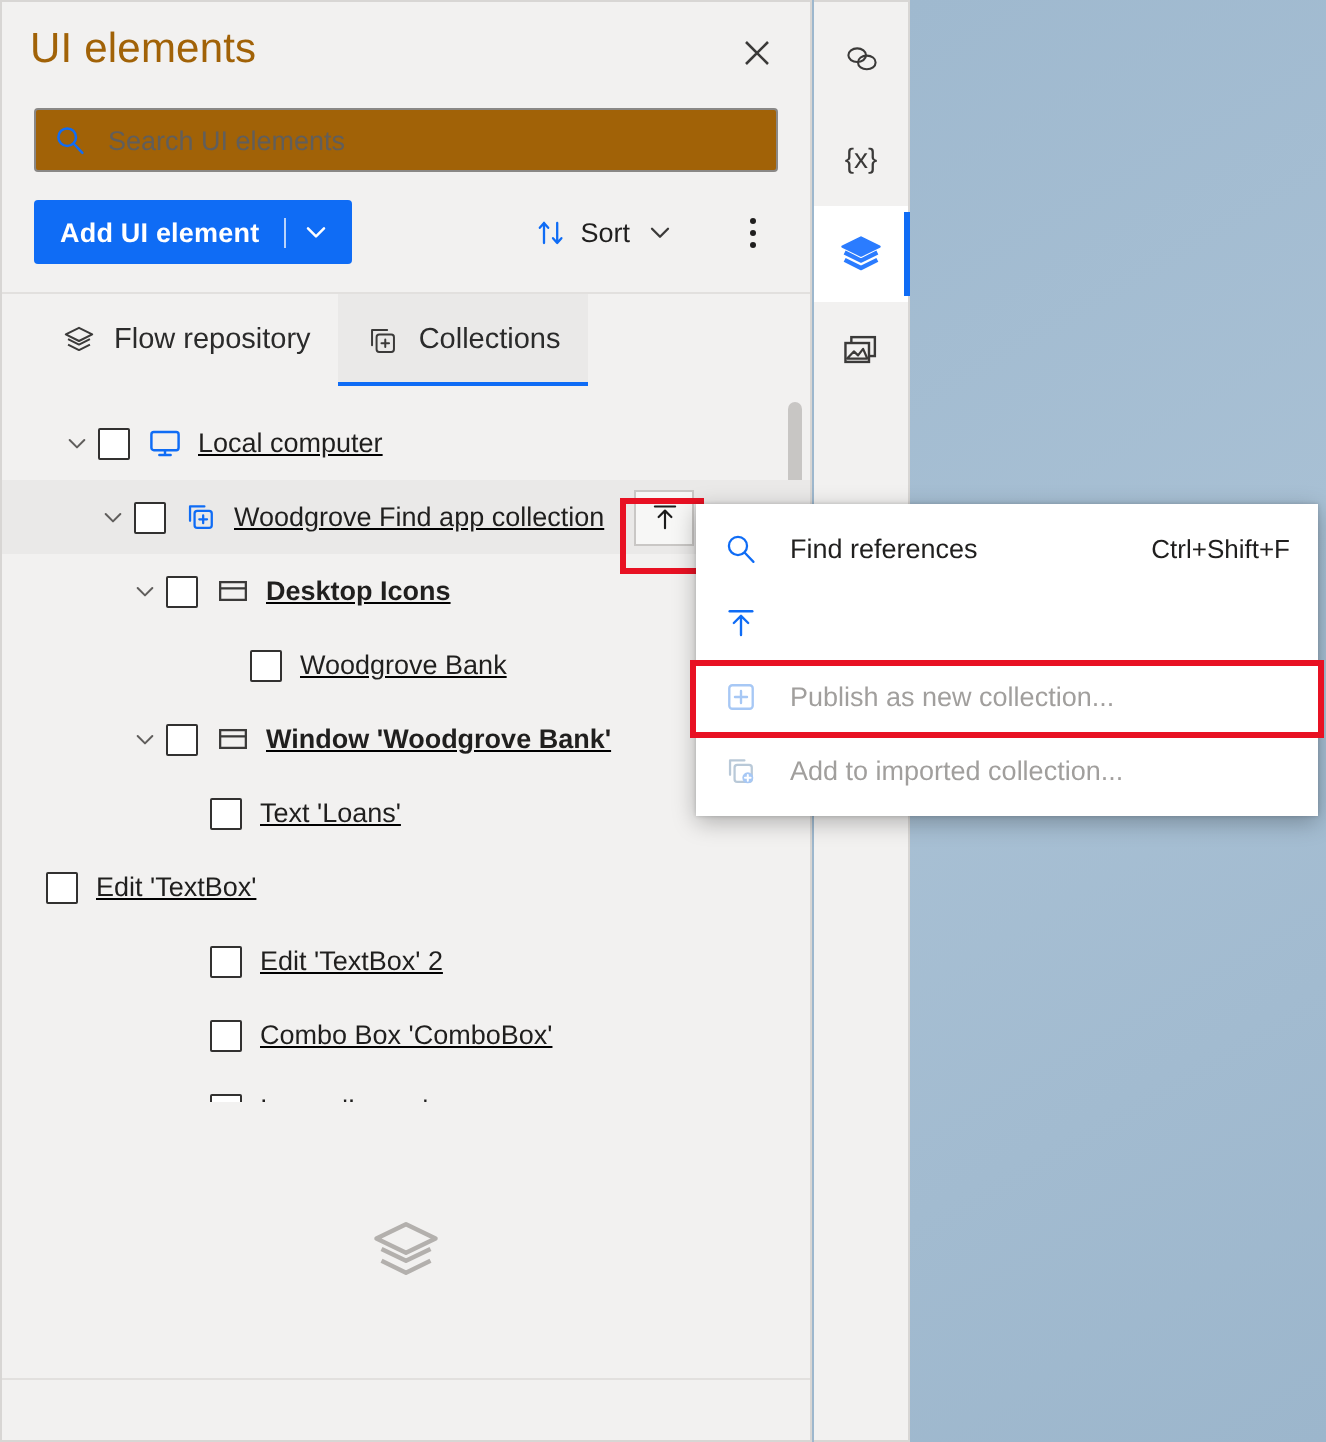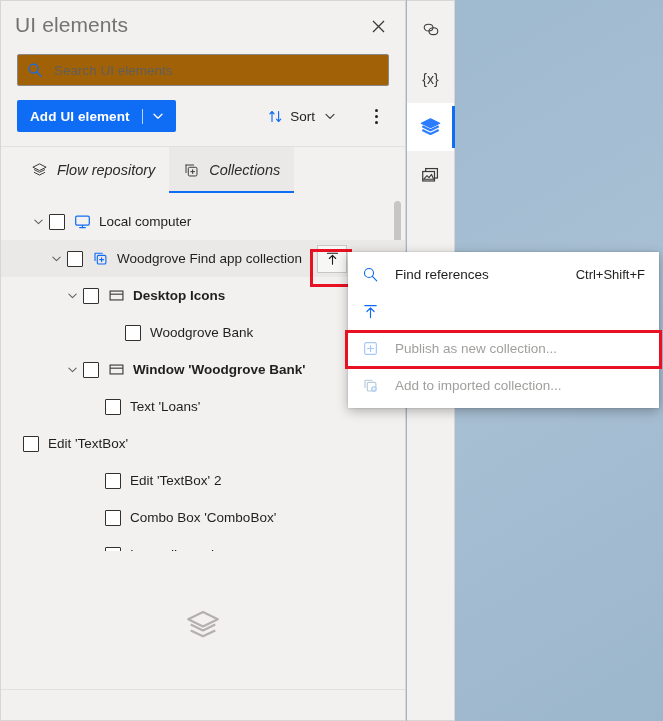--- a/index.html
+++ b/index.html
@@ -35,21 +35,21 @@
   
   .panel-header {
     position: relative;
     height: 48px;
     padding: 0 14px;
     display: flex;
     align-items: center;
   }
   .panel-title {
     font-size: 21px;
-    color: #737373;
+    color: #a16207;
     font-weight: 400;
     letter-spacing: .1px;
   }
   .close-btn {
     position: absolute;
     right: 12px; top: 10px;
     width: 30px; height: 30px;
     display: flex; align-items: center; justify-content: center;
     color: #3b3a39;
     font-size: 15px;
@@ -120,21 +120,20 @@
   .hdr-divider {
     margin-top: 14px;
     height: 1px; background: #e2e0de;
   }
   
   .tabs {
     display: flex;
     padding: 0 16px;
     height: 46px;
     align-items: stretch;
-    font-style: italic;
   }
   .tab {
     display: flex; align-items: center; gap: 9px;
     padding: 0 14px;
     cursor: pointer;
     position: relative;
     color: #2b2b2b;
     font-size: 14.5px;
   }
   .tab.active { background: #eae9e8; }
@@ -144,20 +143,21 @@
     left: 0; right: 0; bottom: 0;
     height: 2.5px;
     background: #0f6cf5;
   }
   
   .tree {
     position: relative;
     padding-top: 10px;
     height: 358px;
     overflow: hidden;
+    text-decoration: underline;
   }
   .tree-row {
     height: 37px;
     display: flex;
     align-items: center;
     padding-right: 10px;
     position: relative;
     cursor: pointer;
   }
   .tree-row.selected { background: #eae9e8; }

